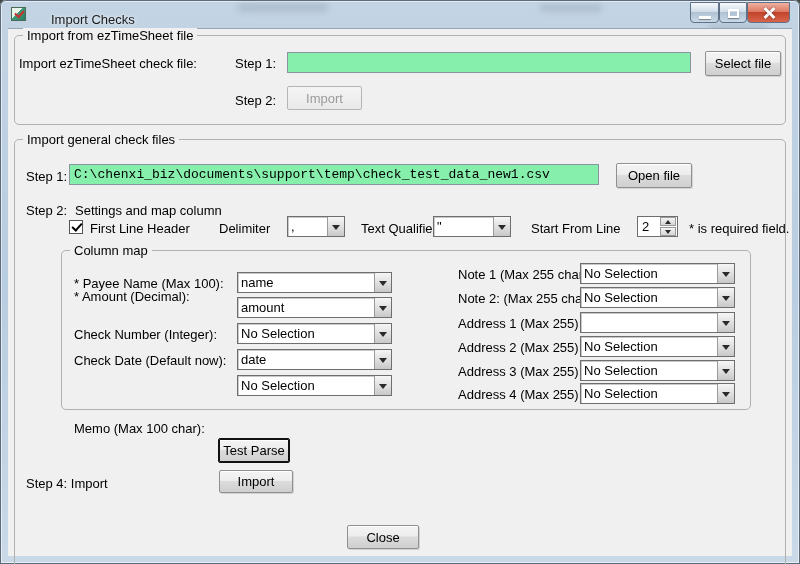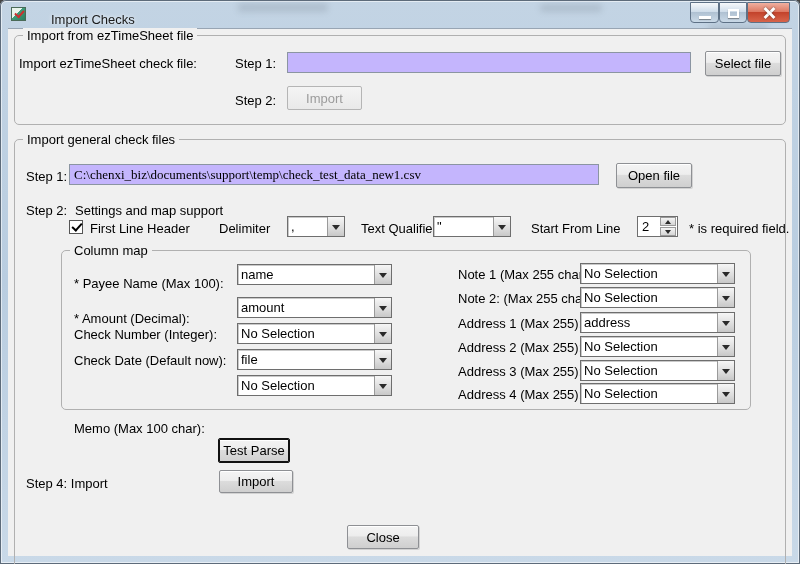--- a/index.html
+++ b/index.html
@@ -36,22 +36,22 @@
   #btn-close .glyph::before { transform:rotate(45deg); }
   #btn-close .glyph::after { transform:rotate(-45deg); }
   
   #client { position:absolute; left:8px; top:28px; width:784px; height:528px;
     background:#f0f0f0; border-top:1px solid #98a5b3; }
   
   .gbox { position:absolute; border:1px solid #b0b0b0; border-radius:5px; }
   .gtitle { position:absolute; top:-8px; left:8px; background:#f0f0f0; padding:0 4px; font-size:13px; }
   .lbl { position:absolute; font-size:13px; white-space:nowrap; }
   
-  .tbox { position:absolute; background:#c4b5fd; border:1px solid #8b95a2;
-    font-family:Liberation Serif, serif; font-size:13px; padding:0 4px; color:#000; }
+  .tbox { position:absolute; background:#86efac; border:1px solid #8b95a2;
+    font-family:Liberation Mono, monospace; font-size:13px; padding:0 4px; color:#000; }
   
   .btn { position:absolute; display:flex; align-items:center; justify-content:center;
     font-size:13px; color:#000; border:1px solid #8e9094; border-radius:2px;
     background:linear-gradient(180deg,#f4f4f4 0%,#ededed 45%,#dcdcdc 50%,#cfcfcf 100%);
     box-shadow:inset 0 1px 0 #fff, 1px 1px 0 rgba(0,0,0,.12); cursor:default; }
   .btn.disabled { color:#9b9b9b; border-color:#b5b5b5;
     background:linear-gradient(180deg,#f4f4f4,#e9e9e9); box-shadow:none; }
   .btn.focused { border:1px solid #111; box-shadow:inset 0 0 0 1px #111, inset 0 2px 0 #fff; }
   
   .combo { position:absolute; height:21px; background:#fff; border:1px solid #6e6e6e;
@@ -118,21 +118,21 @@
     <div class="gbox" style="left:6px;top:110px;width:772px;height:464px;">
       <span class="gtitle">Import general check files</span>
 
       <span class="lbl" style="left:11px;top:29px;">Step 1:</span>
       <input class="tbox" style="left: 54px; top: 24px; width: 530px; height: 21px;" value="C:\chenxi_biz\documents\support\temp\check_test_data_new1.csv">
       <div class="btn" style="left:601px;top:23px;width:76px;height:25px;">
           <span>Open file</span>
         </div>
 
       <span class="lbl" style="left:11px;top:63px;">Step 2:</span>
-      <span class="lbl" style="left:60px;top:63px;">Settings and map support</span>
+      <span class="lbl" style="left:60px;top:63px;">Settings and map column</span>
 
       <div class="chk checked" style="left:54px;top:80px;"></div>
       <span class="lbl" style="left:75px;top:81px;">First Line Header</span>
 
       <span class="lbl" style="left:204px;top:81px;">Delimiter</span>
       <div class="combo" style="left:272px;top:76px;width:58px;">
         <span class="cval">,</span>
         <span class="cbtn">
             <i class="tri-down"></i>
           </span>
@@ -155,46 +155,46 @@
         <span class="spinbtn dn">
             <i class="tri-dn-s"></i>
           </span>
       </div>
       <span class="lbl" style="left:674px;top:81px;">* is required field.</span>
 
       <div class="gbox" style="left:46px;top:110px;width:690px;height:160px;">
         <span class="gtitle">Column map</span>
 
         <span class="lbl" style="left:12px;top:25px;">* Payee Name (Max 100):</span>
-        <div class="combo" style="left:175px;top:13px;width:155px;">
+        <div class="combo" style="left:175px;top:21px;width:155px;">
           <span class="cval">name</span>
           <span class="cbtn">
               <i class="tri-down"></i>
             </span>
         </div>
 
-        <span class="lbl" style="left:12px;top:60px;text-align:right;">* Amount (Decimal):</span>
+        <span class="lbl" style="left:12px;top:38px;text-align:right;">* Amount (Decimal):</span>
         <div class="combo" style="left:175px;top:46px;width:155px;">
           <span class="cval">amount</span>
           <span class="cbtn">
               <i class="tri-down"></i>
             </span>
         </div>
 
         <span class="lbl" style="left:12px;top:76px;">Check Number (Integer):</span>
         <div class="combo" style="left:175px;top:72px;width:155px;">
           <span class="cval">No Selection</span>
           <span class="cbtn">
               <i class="tri-down"></i>
             </span>
         </div>
 
         <span class="lbl" style="left:12px;top:102px;">Check Date (Default now):</span>
         <div class="combo" style="left:175px;top:98px;width:155px;">
-          <span class="cval">file</span>
+          <span class="cval">date</span>
           <span class="cbtn">
               <i class="tri-down"></i>
             </span>
         </div>
 
         <span class="lbl" style="left:12px;top:128px;margin-top:42px;">Memo (Max 100 char):</span>
         <div class="combo" style="left:175px;top:124px;width:155px;">
           <span class="cval">No Selection</span>
           <span class="cbtn">
               <i class="tri-down"></i>
@@ -212,21 +212,20 @@
         <span class="lbl" style="left:396px;top:40px;">Note 2: (Max 255 char):</span>
         <div class="combo" style="left:518px;top:36px;width:155px;">
           <span class="cval">No Selection</span>
           <span class="cbtn">
               <i class="tri-down"></i>
             </span>
         </div>
 
         <span class="lbl" style="left:396px;top:65px;">Address 1 (Max 255):</span>
         <div class="combo" style="left:518px;top:61px;width:155px;">
-          <span class="cval">address</span>
           <span class="cbtn">
               <i class="tri-down"></i>
             </span>
         </div>
 
         <span class="lbl" style="left:396px;top:89px;">Address 2 (Max 255):</span>
         <div class="combo" style="left:518px;top:85px;width:155px;">
           <span class="cval">No Selection</span>
           <span class="cbtn">
               <i class="tri-down"></i>

